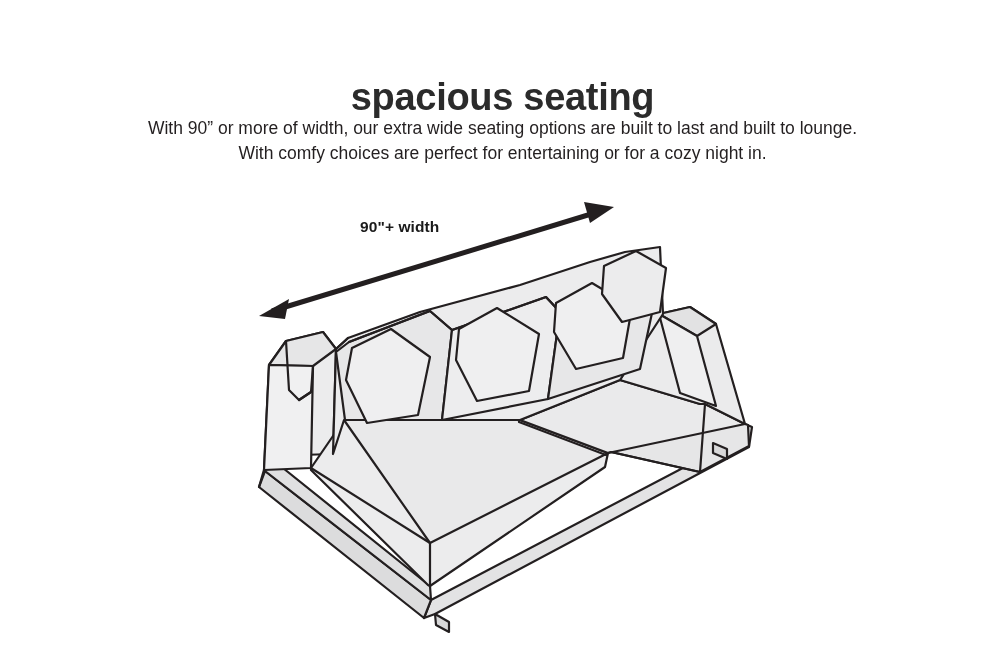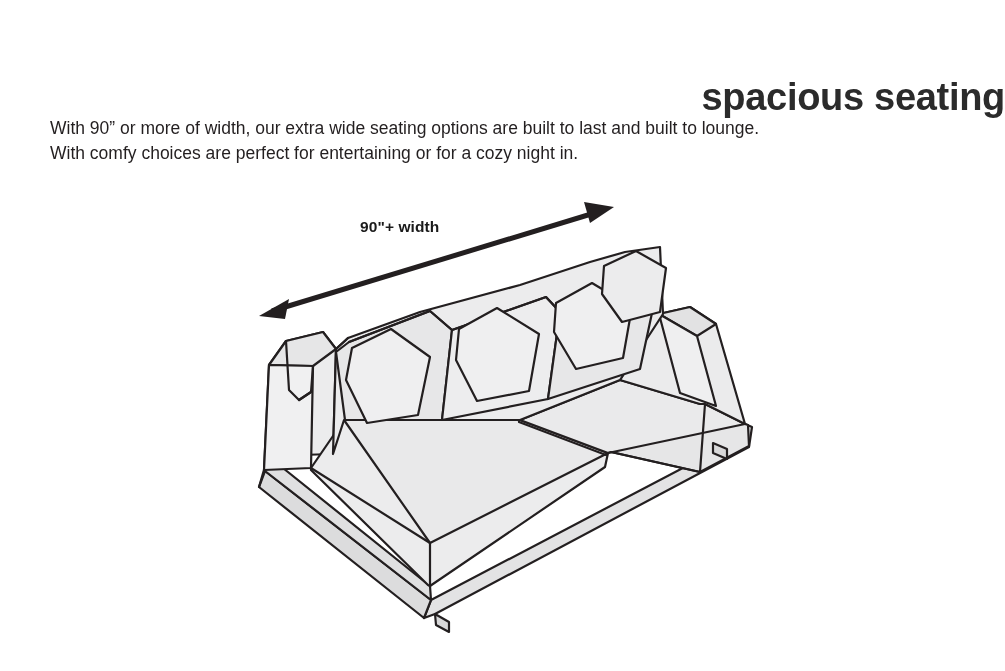--- a/index.html
+++ b/index.html
@@ -19,32 +19,33 @@
     position: relative;
     width: 1005px;
     height: 671px;
     background: #ffffff;
   }
   .headline {
     position: absolute;
     top: 52px;
     left: 0;
     width: 1005px;
-    text-align: right;
+    text-align: center;
     font-size: 38px;
     font-weight: bold;
     letter-spacing: -0.3px;
     color: #2b2b2b;
     line-height: 1.1;
   }
   .subcopy {
     position: absolute;
     top: 116px;
     left: 50px;
     width: 905px;
+    text-align: center;
     font-size: 17.5px;
     line-height: 1.42;
     color: #231f20;
   }
   .subcopy .line {
     display: block;
   }
   .measure-label {
     position: absolute;
     top: 218px;

